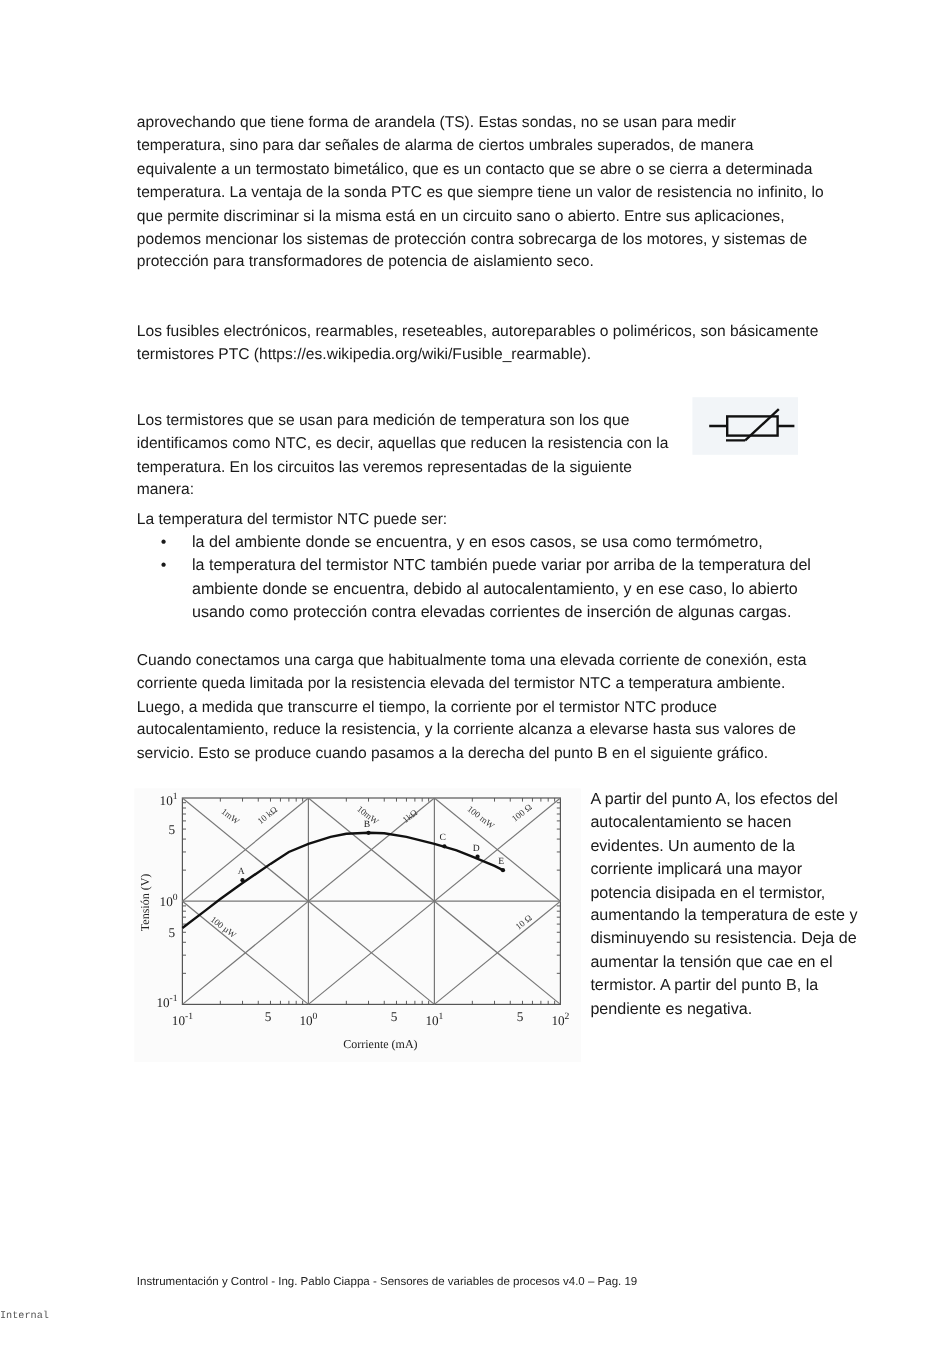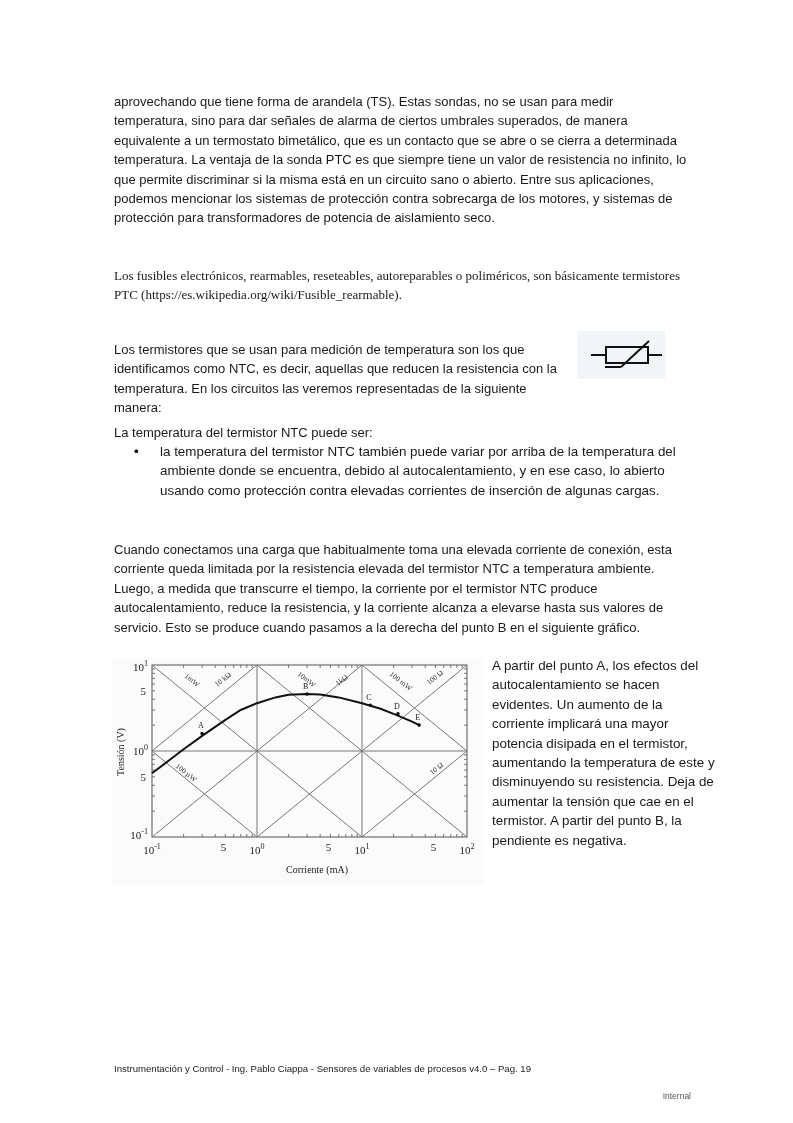--- a/index.html
+++ b/index.html
@@ -1,32 +1,32 @@
 <!DOCTYPE html>
 <html><head>
 <meta charset="utf-8">
 <style>
   html, body { margin: 0; padding: 0; background: #ffffff; }
   body { width: 793px; height: 1123px; position: relative; overflow: hidden;
          font-family: "Liberation Sans", sans-serif; color: #1a1a1a; }
   .p { position: absolute; left: 114px; width: 575px; font-size: 13px; line-height: 19.4px; margin: 0; }
   .p1 { top: 92px; }
-  .p2 { top: 266px; font-family: Liberation Serif, serif; }
+  .p2 { top: 266px; }
   .p3 { top: 340px; width: 460px; }
   .p4 { top: 423px; }
   .list { position: absolute; left: 114px; top: 442px; width: 575px; margin: 0; padding: 0; list-style: none;
           font-size: 13.4px; line-height: 19.4px; }
   .list li { position: relative; padding-left: 46px; }
   .list li .bullet { position: absolute; left: 20px; top: 0; }
   .p5 { top: 540px; }
   .symbol-box { position: absolute; left: 577px; top: 331px; width: 88px; height: 48px; background: #f2f5f8; }
   .chart-box { position: absolute; left: 112px; top: 657px; width: 372px; height: 228px; background: #fbfbfb; }
   .side { position: absolute; left: 492px; top: 656px; width: 225px; font-size: 13.4px; line-height: 19.4px; margin: 0; }
   .footer { position: absolute; left: 114px; top: 1063px; font-size: 9.6px; color: #222; }
-  .internal { position: absolute; left: 0; width: 691px; top: 1091px; text-align: right; font-size: 8.5px; color: #555; }
+  .internal { position: absolute; left: 0; width: 634px; top: 1091px; text-align: left; font-size: 8.5px; color: #555; font-family: Liberation Mono, monospace; }
   svg text { font-family: "Liberation Serif", serif; }
 </style>
 </head>
 <body>
 
 <p class="p p1">aprovechando que tiene forma de arandela (TS). Estas sondas, no se usan para medir temperatura, sino para dar señales de alarma de ciertos umbrales superados, de manera equivalente a un termostato bimetálico, que es un contacto que se abre o se cierra a determinada temperatura. La ventaja de la sonda PTC es que siempre tiene un valor de resistencia no infinito, lo que permite discriminar si la misma está en un circuito sano o abierto. Entre sus aplicaciones, podemos mencionar los sistemas de protección contra sobrecarga de los motores, y sistemas de protección para transformadores de potencia de aislamiento seco.</p>
 <p class="p p2">Los fusibles electrónicos, rearmables, reseteables, autoreparables o poliméricos, son básicamente termistores PTC (https://es.wikipedia.org/wiki/Fusible_rearmable).</p>
 <p class="p p3">Los termistores que se usan para medición de temperatura son los que identificamos como NTC, es decir, aquellas que reducen la resistencia con la temperatura. En los circuitos las veremos representadas de la siguiente manera:</p>
 
 <div class="symbol-box">
@@ -36,20 +36,21 @@
     <line x1="71" y1="24" x2="85" y2="24" stroke="#111" stroke-width="2"></line>
     <line x1="44" y1="36" x2="72" y2="10" stroke="#111" stroke-width="2"></line>
     <line x1="28" y1="36" x2="44" y2="36" stroke="#111" stroke-width="2"></line>
   </svg>
 </div>
 
 <p class="p p4">La temperatura del termistor NTC puede ser:</p>
 <ul class="list">
   <li>
     <span class="bullet">•</span>
+    <span>la del ambiente donde se encuentra, y en esos casos, se usa como termómetro,</span>
   </li>
   <li>
     <span class="bullet">•</span>
     <span>la temperatura del termistor NTC también puede variar por arriba de la temperatura del ambiente donde se encuentra, debido al autocalentamiento, y en ese caso, lo abierto usando como protección contra elevadas corrientes de inserción de algunas cargas.</span>
   </li>
 </ul>
 <p class="p p5">Cuando conectamos una carga que habitualmente toma una elevada corriente de conexión, esta corriente queda limitada por la resistencia elevada del termistor NTC a temperatura ambiente. Luego, a medida que transcurre el tiempo, la corriente por el termistor NTC produce autocalentamiento, reduce la resistencia, y la corriente alcanza a elevarse hasta sus valores de servicio. Esto se produce cuando pasamos a la derecha del punto B en el siguiente gráfico.</p>
 
 <div class="chart-box">
   <svg id="chart" width="372" height="228" viewBox="0 0 372 228">

